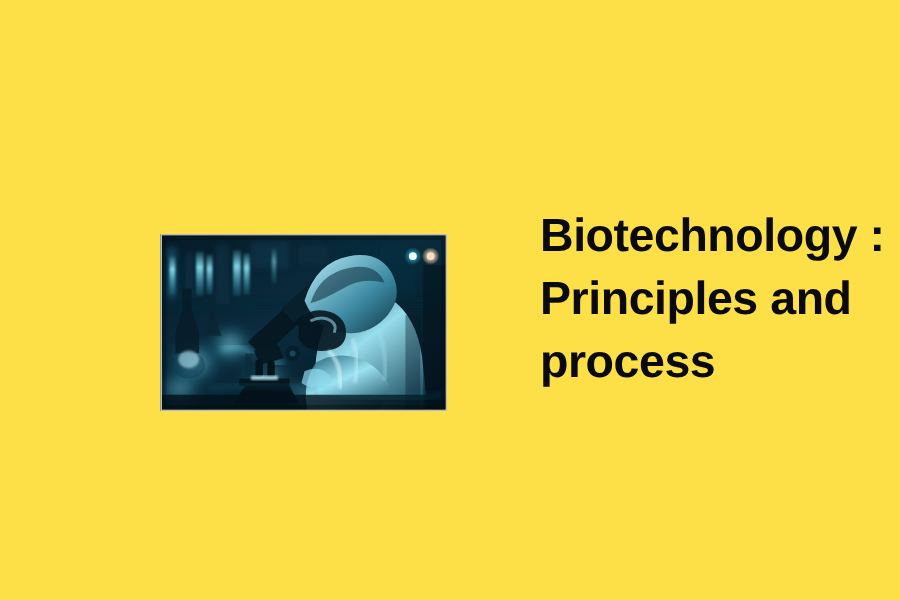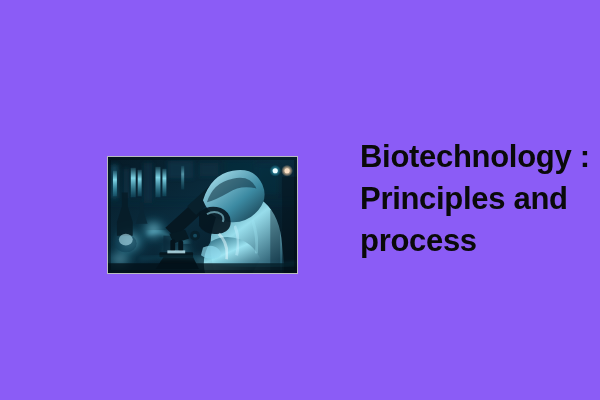--- a/index.html
+++ b/index.html
@@ -10,21 +10,21 @@
     width: 600px;
     height: 400px;
     background: #ffffff;
     font-family: "Liberation Sans", sans-serif;
     overflow: hidden;
   }
   #slide {
     position: relative;
     width: 600px;
     height: 400px;
-    background: #8b5cf6;
+    background: #fde047;
   }
   #content-row {
     position: absolute;
     left: 67px;
     top: 140px;
     display: flex;
     align-items: flex-start;
   }
   #lab-photo {
     width: 191px;

